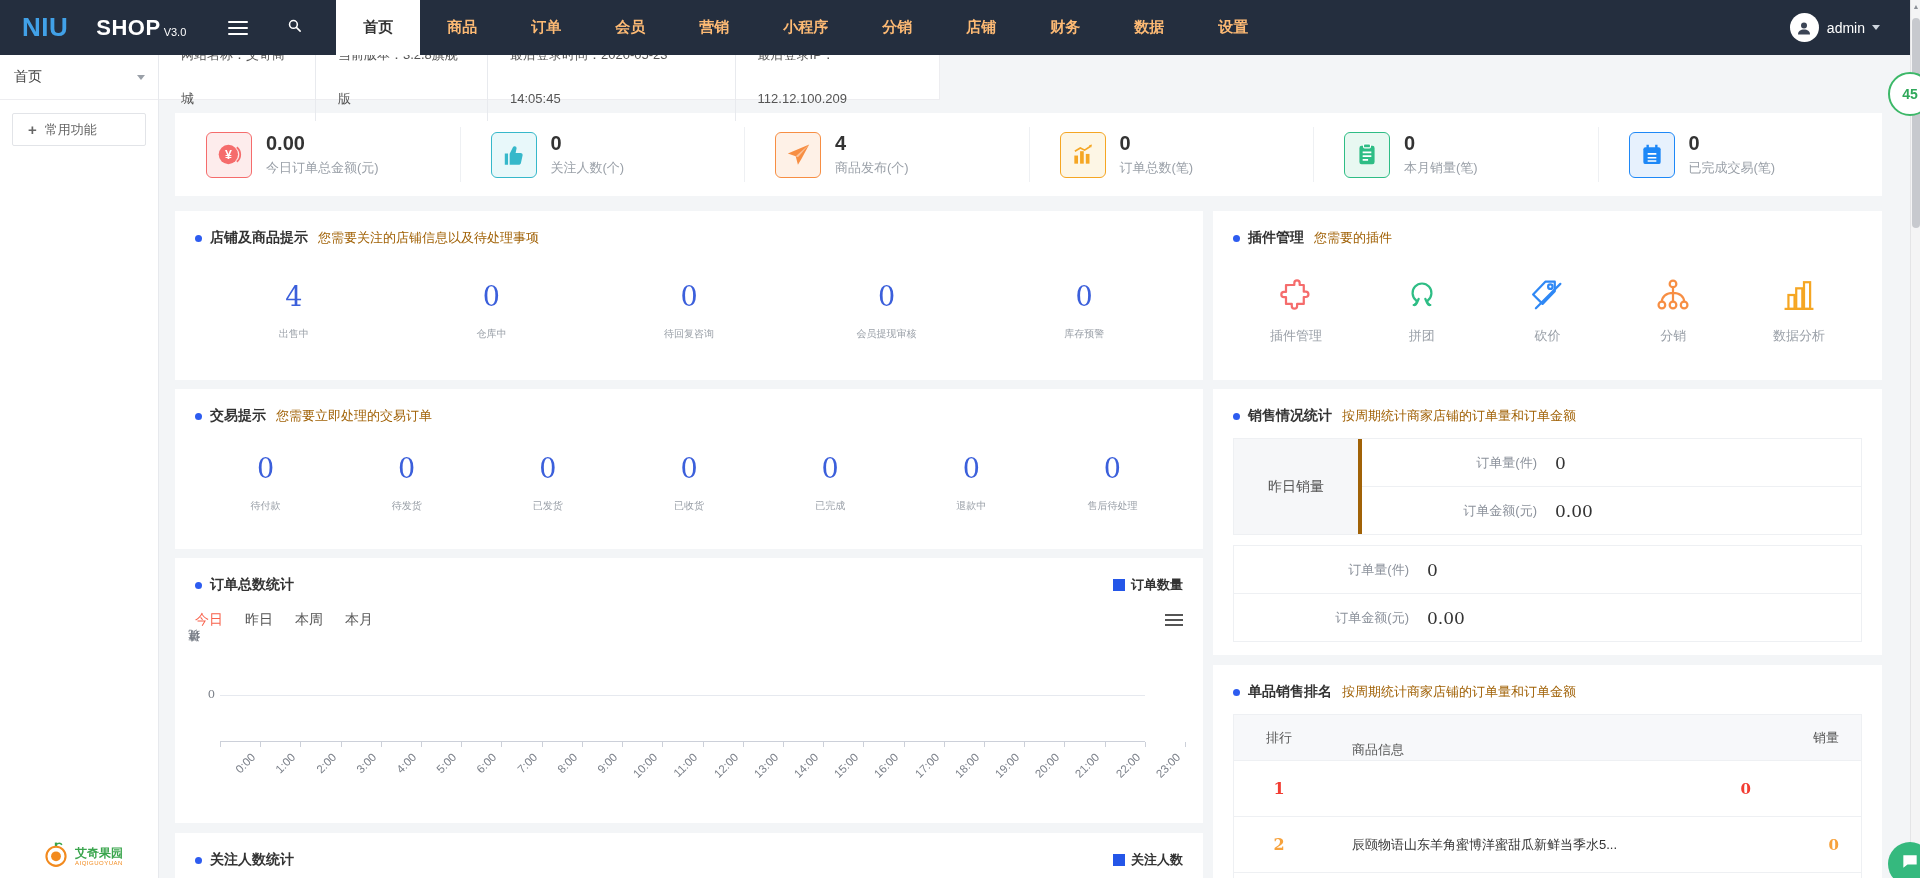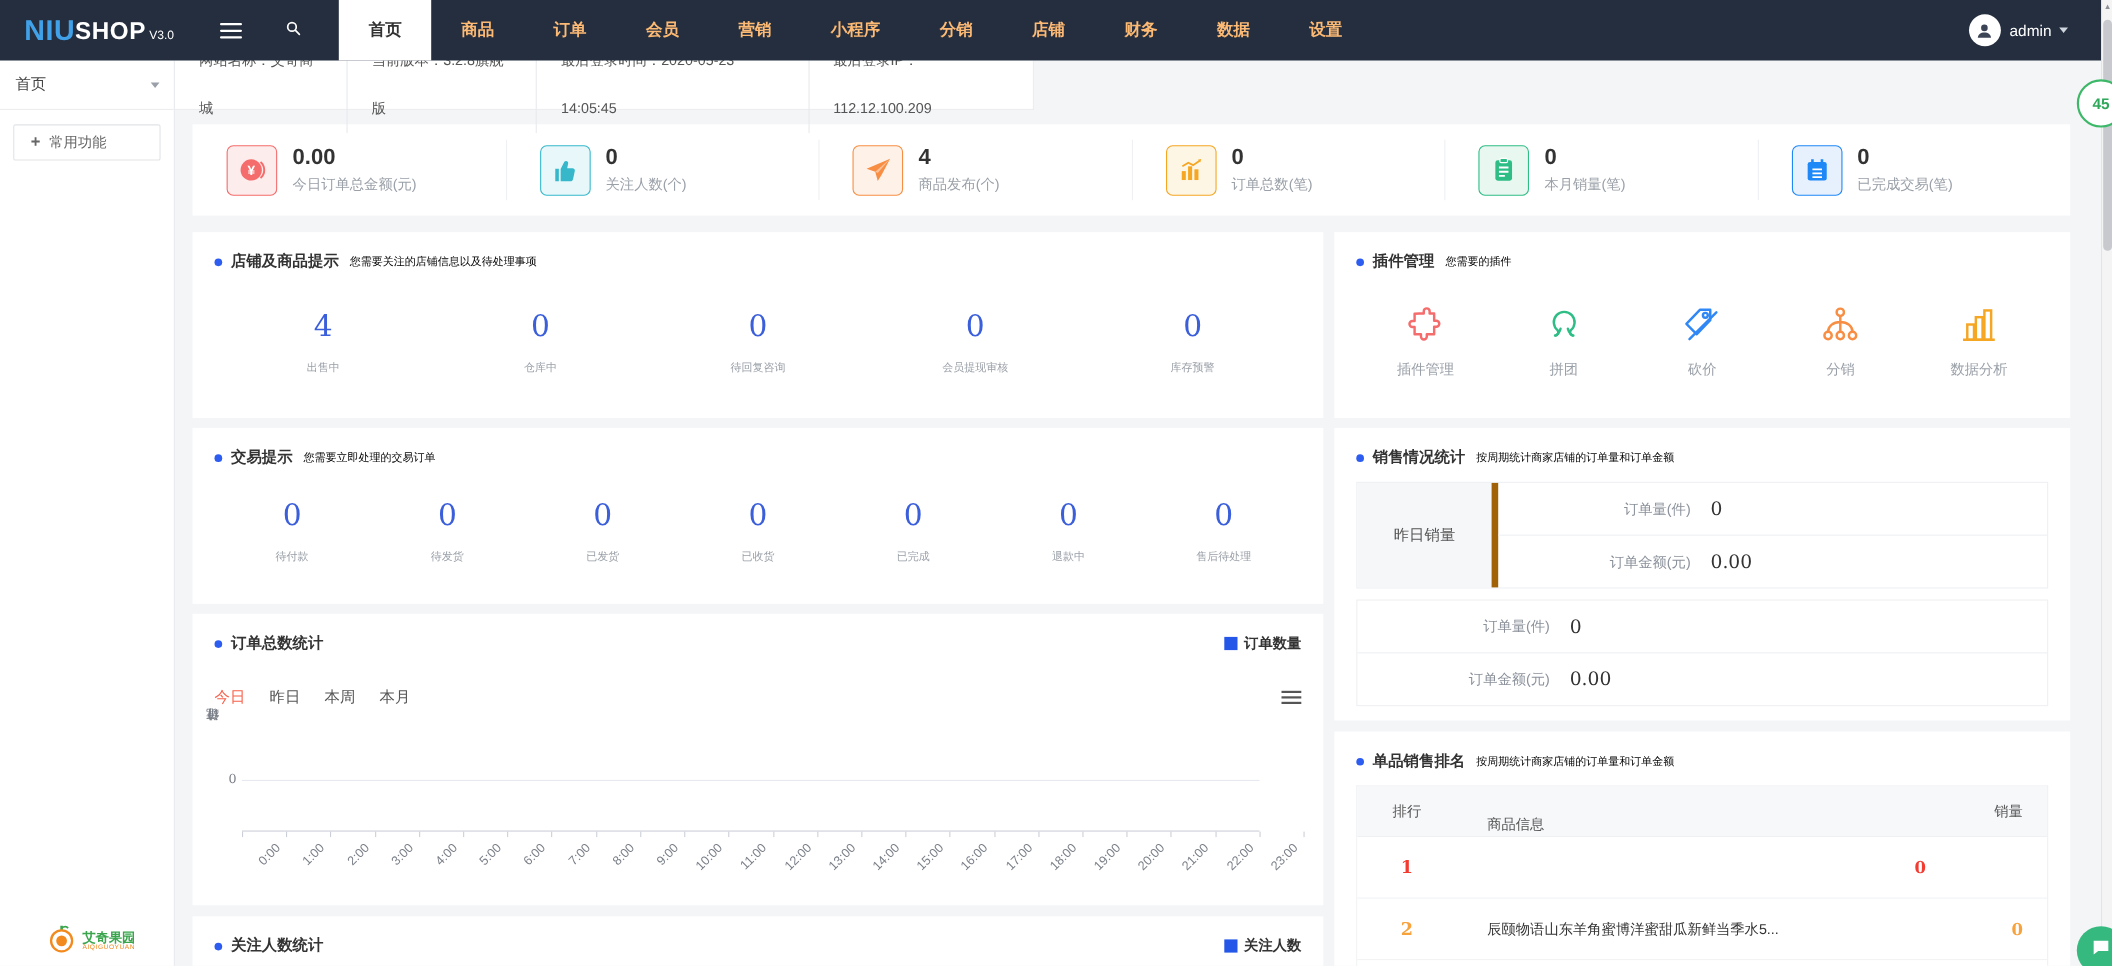--- a/index.html
+++ b/index.html
@@ -4,21 +4,21 @@
 <style>
   * { margin:0; padding:0; box-sizing:border-box; }
   html,body { width:1920px; height:878px; overflow:hidden; background:#f3f5f7;
     font-family:"Liberation Sans", sans-serif; color:#333; }
 
   
   .navbar { position:absolute; left:0; top:0; width:1920px; height:55px; background:#242e3e;
     display:flex; align-items:stretch; z-index:30; }
   .logo { display:flex; align-items:center; padding:0 24px 0 22px; }
   .logo .p1 { color:#41a1e8; font-size:26px; font-weight:700; letter-spacing:.5px; }
-  .logo .p2 { color:#fff; font-size:22px; font-weight:700; letter-spacing:.5px; }
+  .logo .p2 { color:#fff; font-size:22px; font-weight:700; letter-spacing:.5px;margin-left:28px; }
   .logo .ver { color:#fff; font-size:11px; margin-left:3px; margin-top:8px; }
   .nav-icon-btn { width:56px; display:flex; align-items:center; justify-content:center; cursor:pointer; }
   .burger { width:20px; }
   .burger span { display:block; height:2px; background:#fff; margin:4px 0; border-radius:1px; }
   .nav-items { display:flex; align-items:stretch; margin-left:14px; }
   .nav-item { padding:0 27px; display:flex; align-items:center; color:#fdba74; font-size:15px;
     font-weight:700; cursor:pointer; }
   .nav-item.active { background:#fff; color:#333; }
   .nav-right { margin-left:auto; display:flex; align-items:center; padding-right:40px; }
   .avatar { width:29px; height:29px; border-radius:50%; background:#fff; display:flex;
@@ -64,34 +64,34 @@
   .stat-label { font-size:13px; color:#9aa0a8; margin-top:5px; }
 
   .cols { display:flex; gap:10px; align-items:flex-start; }
   .left-col { width:1028px; flex:none; }
   .right-col { flex:1; }
 
   .card { background:#fff; margin-bottom:9px; padding:18px 20px; position:relative; }
   .sec-head { display:flex; align-items:center; }
   .dot { width:7px; height:7px; border-radius:50%; background:#2d5cf0; margin-right:8px; flex:none; }
   .sec-title { font-size:14px; font-weight:700; color:#333; }
-  .sec-sub { font-size:10px; color:#000000; margin-left:10px; }
+  .sec-sub { font-size:13px; color:#a16207; margin-left:10px; }
   .legend { margin-left:auto; display:flex; align-items:center; }
   .legend-sq { width:12px; height:12px; background:#2456e8; margin-right:6px; }
   .legend-txt { font-size:13px; color:#333; font-weight:700; }
 
   .tips-row { display:flex; }
   .tip-item { flex:1; text-align:center; cursor:pointer; }
   .tip-value { font-family:"DejaVu Serif", serif; font-size:27px; color:#3b5fdb; }
   .tip-label { font-size:10px; color:#9aa0a8; margin-top:15px; }
   .shop-tips .tips-row { margin-top:34px; }
   .trade-tips .tips-row { margin-top:28px; }
 
   
-  .chart-tabs { margin-top:31px; display:flex; }
+  .chart-tabs { margin-top:17px; display:flex; }
   .chart-tab { font-size:14px; color:#555; margin-right:22px; cursor:pointer; }
   .chart-tab.active { color:#f8624c; }
   .chart-menu { margin-left:auto; width:18px; cursor:pointer; }
   .chart-menu span { display:block; height:2px; background:#555; margin:3px 0; }
   .chart-area { position:relative; margin-top:6px; height:160px; }
   .y-axis-label { position:absolute; left:-8px; top:16px; writing-mode:vertical-rl;
     transform:rotate(180deg); font-size:11.5px; color:#7a7f88; }
   .y-zero { position:absolute; left:2px; top:52px; width:18px; text-align:right;
     font-size:11.5px; color:#7a7f88; font-family:"DejaVu Serif", serif; }
   .gridline { position:absolute; left:25px; right:38px; top:60px; height:1px; background:#e6e9ef; }
@@ -103,21 +103,21 @@
   
   .plugins-row { display:flex; margin-top:26px; }
   .plugin-item { flex:1; text-align:center; cursor:pointer; }
   .plugin-item .p-icon { height:42px; display:flex; align-items:flex-end; justify-content:center; }
   .plugin-item .p-label { font-size:13px; color:#9aa0a8; margin-top:12px; }
 
   
   .sales-table { margin-top:13px; }
   .sales-group { border:1px solid #eef0f3; height:97px; display:flex; }
   .sales-group + .sales-group { margin-top:10px; }
-  .sales-period { width:128px; background:#f6f7f9; border-right:6px solid #a16207; display:flex;
+  .sales-period { width:128px; background:#f6f7f9; border-right:4px solid #a16207; display:flex;
     align-items:center; justify-content:center; font-size:14px; color:#555; flex:none; }
   .sales-rows { flex:1; display:flex; flex-direction:column; }
   .sales-row { flex:1; display:flex; align-items:center; }
   .sales-row + .sales-row { border-top:1px solid #eef0f3; }
   .sales-metric-label { width:175px; text-align:right; font-size:13px; color:#8b919b; }
   .sales-metric-value { margin-left:18px; font-family:"DejaVu Serif", serif; font-size:17px; color:#333; }
 
   
   .rank-table { margin-top:13px; border:1px solid #eef0f3; border-bottom:none; }
   .rank-row { display:grid; grid-template-columns:90px 1fr 88px; align-items:center; height:56px;

